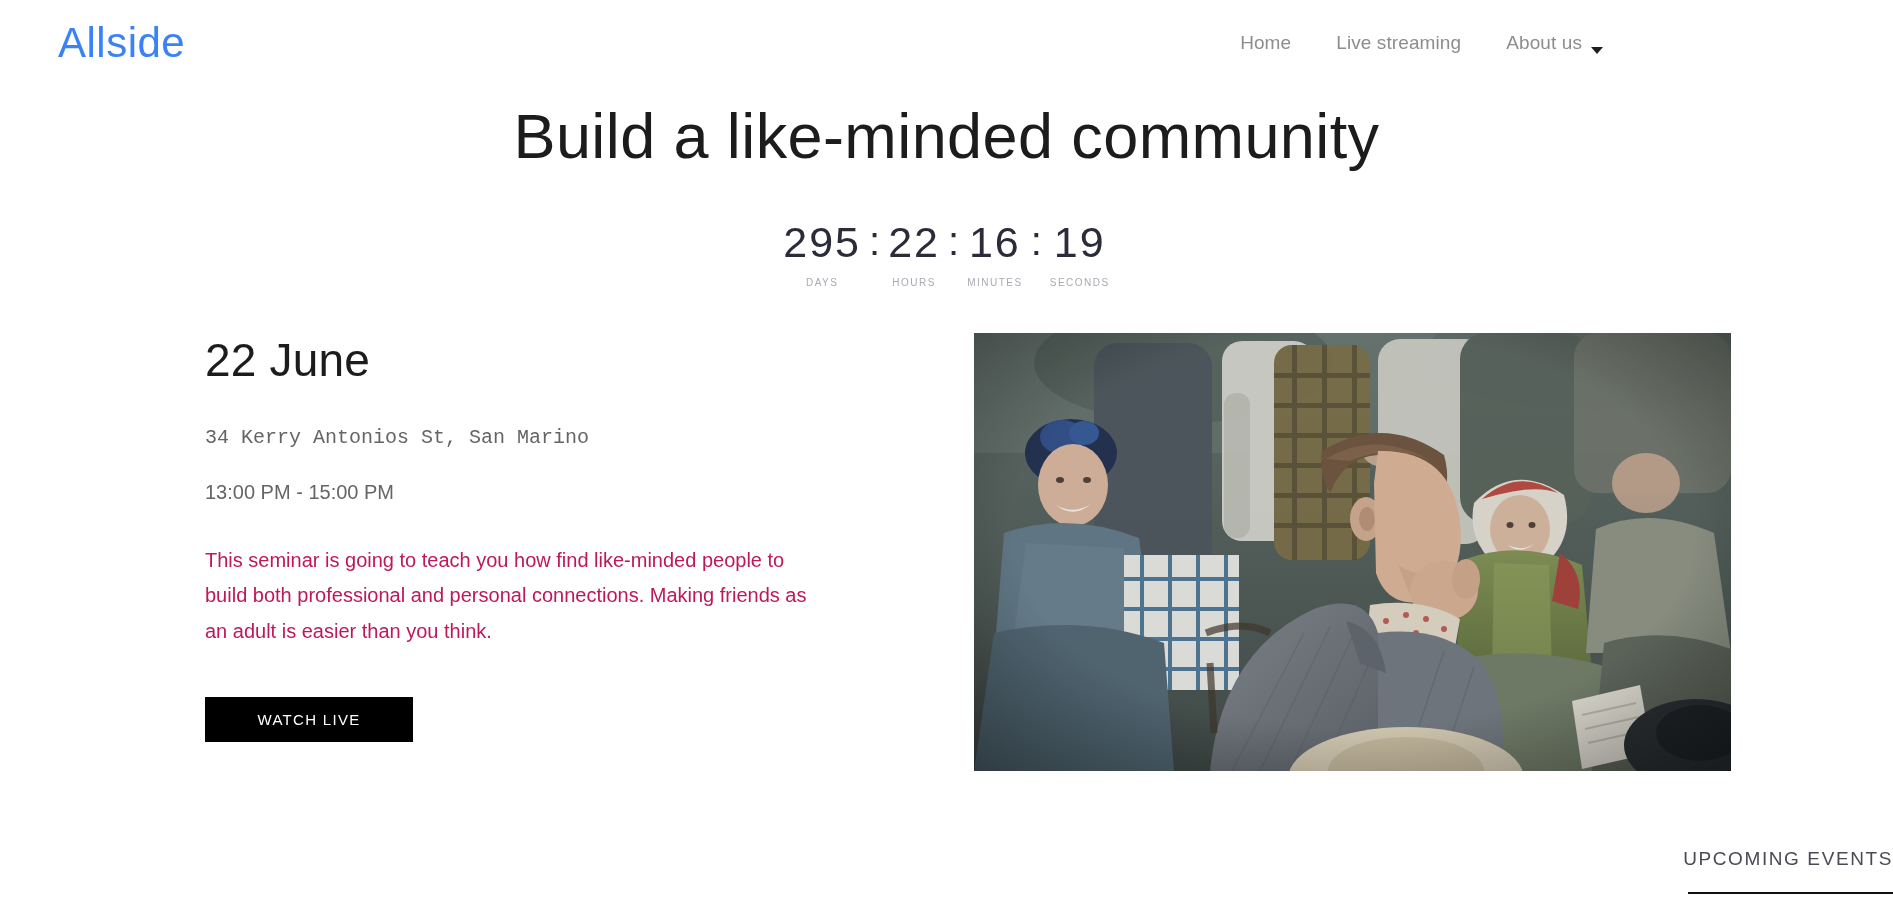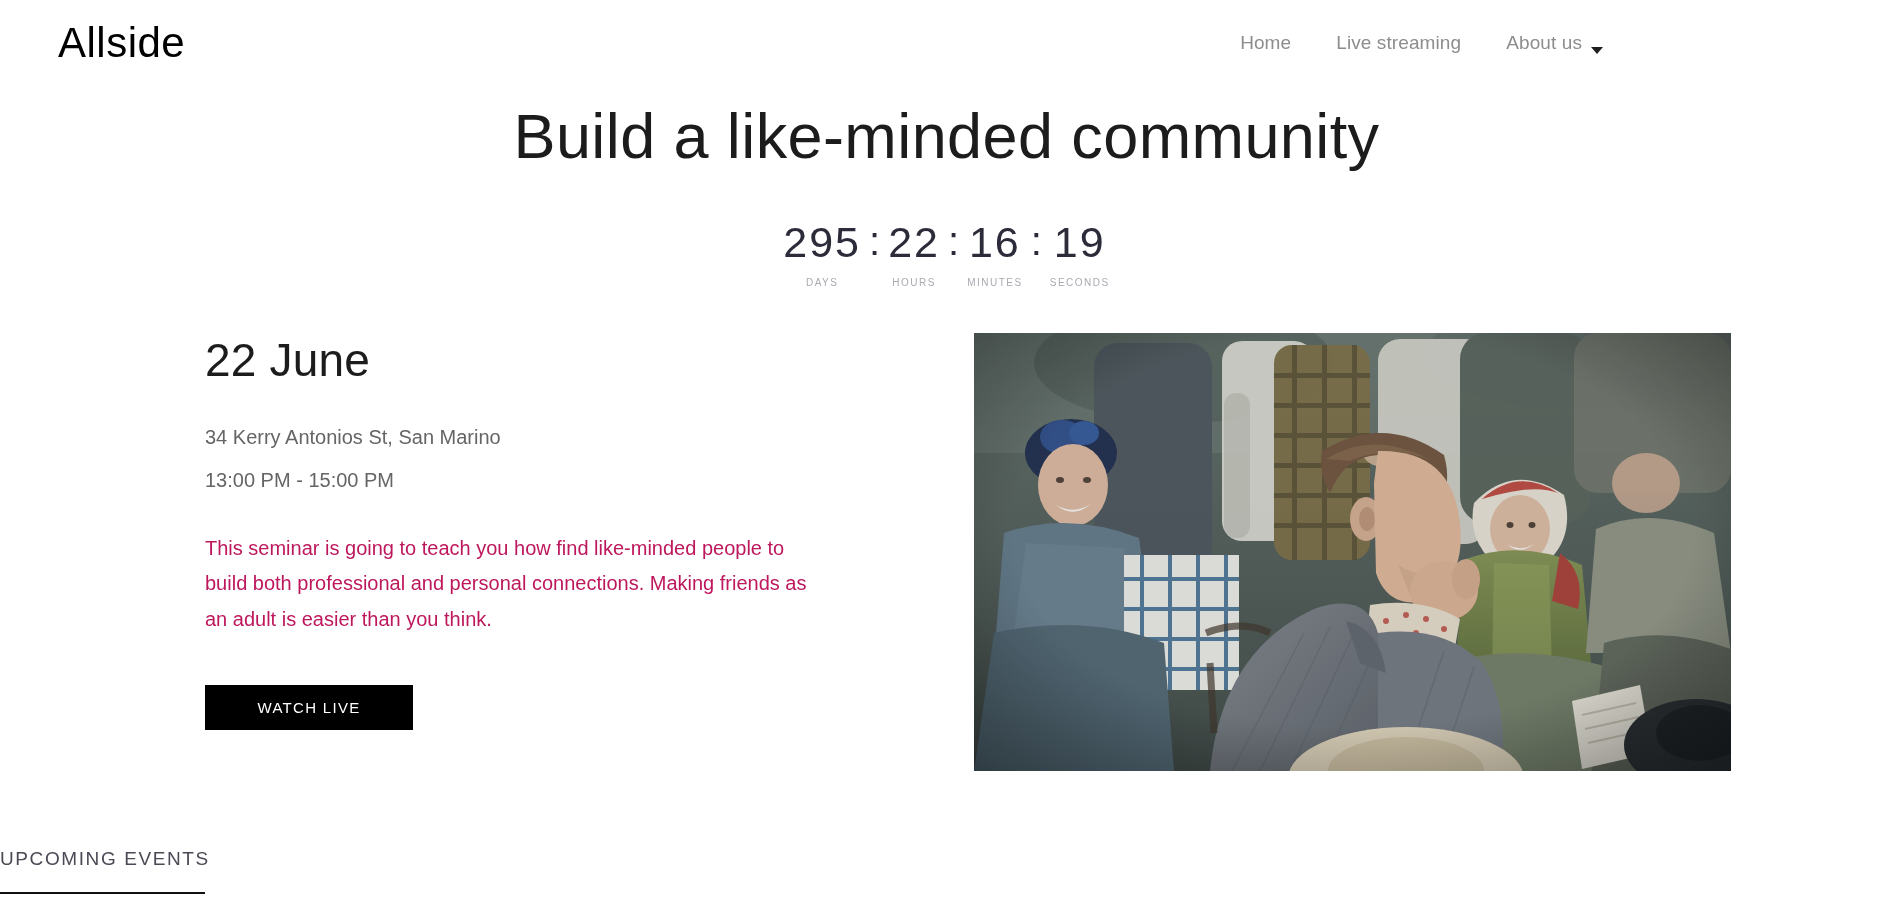--- a/index.html
+++ b/index.html
@@ -27,21 +27,21 @@
     height: 96px;
   }
 
   .logo {
     position: absolute;
     left: 58px;
     top: 18px;
     font-size: 42px;
     font-weight: 300;
     letter-spacing: 0.5px;
-    color: #000000;
+    color: #3b82f6;
     line-height: 1.2;
   }
 
   .nav {
     position: absolute;
     right: 290px;
     top: 32px;
     display: flex;
     align-items: center;
     gap: 45px;
@@ -161,24 +161,25 @@
     letter-spacing: 0.2px;
     line-height: 1.1;
   }
 
   .event-address {
     margin-top: 36px;
     font-size: 20px;
     font-weight: 400;
     color: #656565;
     line-height: 1.55;
+    font-family: Liberation Mono, monospace;
   }
 
   .event-time {
-    margin-top: 12px;
+    margin-top: 24px;
     font-size: 20px;
     font-weight: 400;
     color: #656565;
     line-height: 1.55;
   }
 
   .event-desc {
     margin-top: 35px;
     width: 615px;
     font-size: 20px;
@@ -218,21 +219,21 @@
   .hero-image svg { display: block; width: 100%; height: 100%; }
 
   
   .upcoming {
     position: absolute;
     left: 0;
     top: 848px;
     width: 1893px;
     display: flex;
     flex-direction: column;
-    align-items: flex-start;
+    align-items: flex-end;
   }
 
   .upcoming-label {
     font-size: 19px;
     font-weight: 400;
     color: #4a4a55;
     letter-spacing: 1.6px;
   }
 
   .upcoming-underline {

